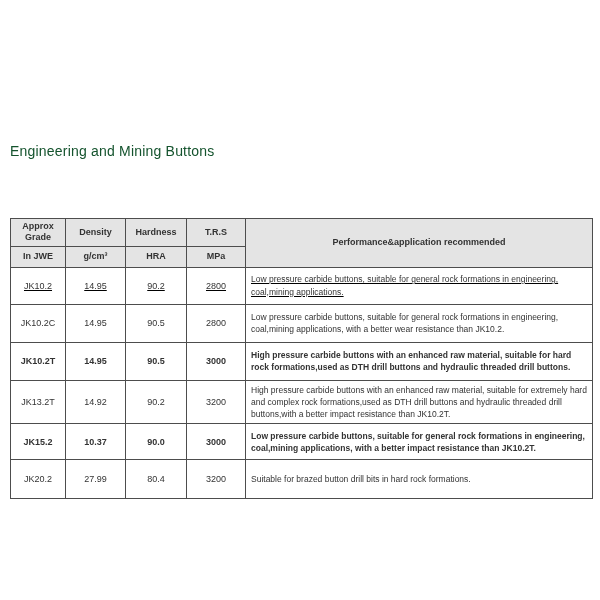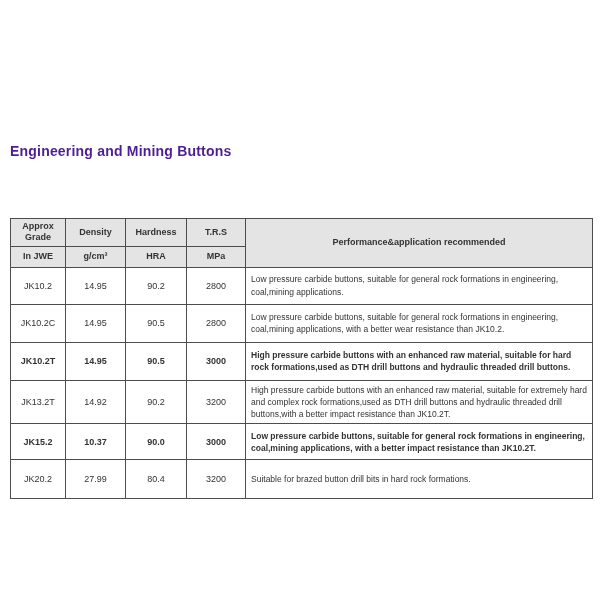--- a/index.html
+++ b/index.html
@@ -8,22 +8,22 @@
     width: 600px; height: 600px;
     font-family: "Liberation Sans", sans-serif;
     position: relative;
     overflow: hidden;
   }
   .page { position: absolute; inset: 0; background: #ffffff; }
   .title {
     position: absolute;
     left: 10px; top: 143px;
     font-size: 14px;
-    font-weight: bold;
-    color: #4c1d95;
+    font-weight: normal;
+    color: #14532d;
     letter-spacing: 0.2px;
   }
   table.spec {
     position: absolute;
     left: 10px; top: 170px;
     width: 582px;
     border-collapse: collapse;
     table-layout: fixed;
     margin-top: 48px;
   }
@@ -46,21 +46,21 @@
     padding: 2px;
   }
   .spec td.perf {
     font-size: 8.5px;
     text-align: left;
     padding: 3px 5px;
     line-height: 1.45;
   }
   tr.hdr1 { height: 26px; }
   tr.hdr2 { height: 21px; }
-  tr.r0 { height: 37px; }
+  tr.r0 { height: 37px; text-decoration: underline; }
   tr.r1 { height: 38px; }
   tr.r2 { height: 38px; font-weight: bold; }
   tr.r3 { height: 42px; }
   tr.r4 { height: 36px; font-weight: bold; }
   tr.r5 { height: 39px; }
 </style>
 </head>
 <body>
 
 <div class="page">

